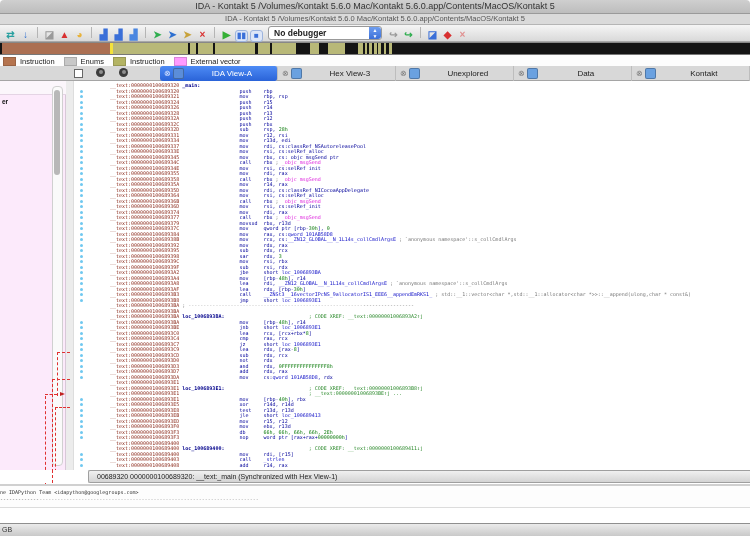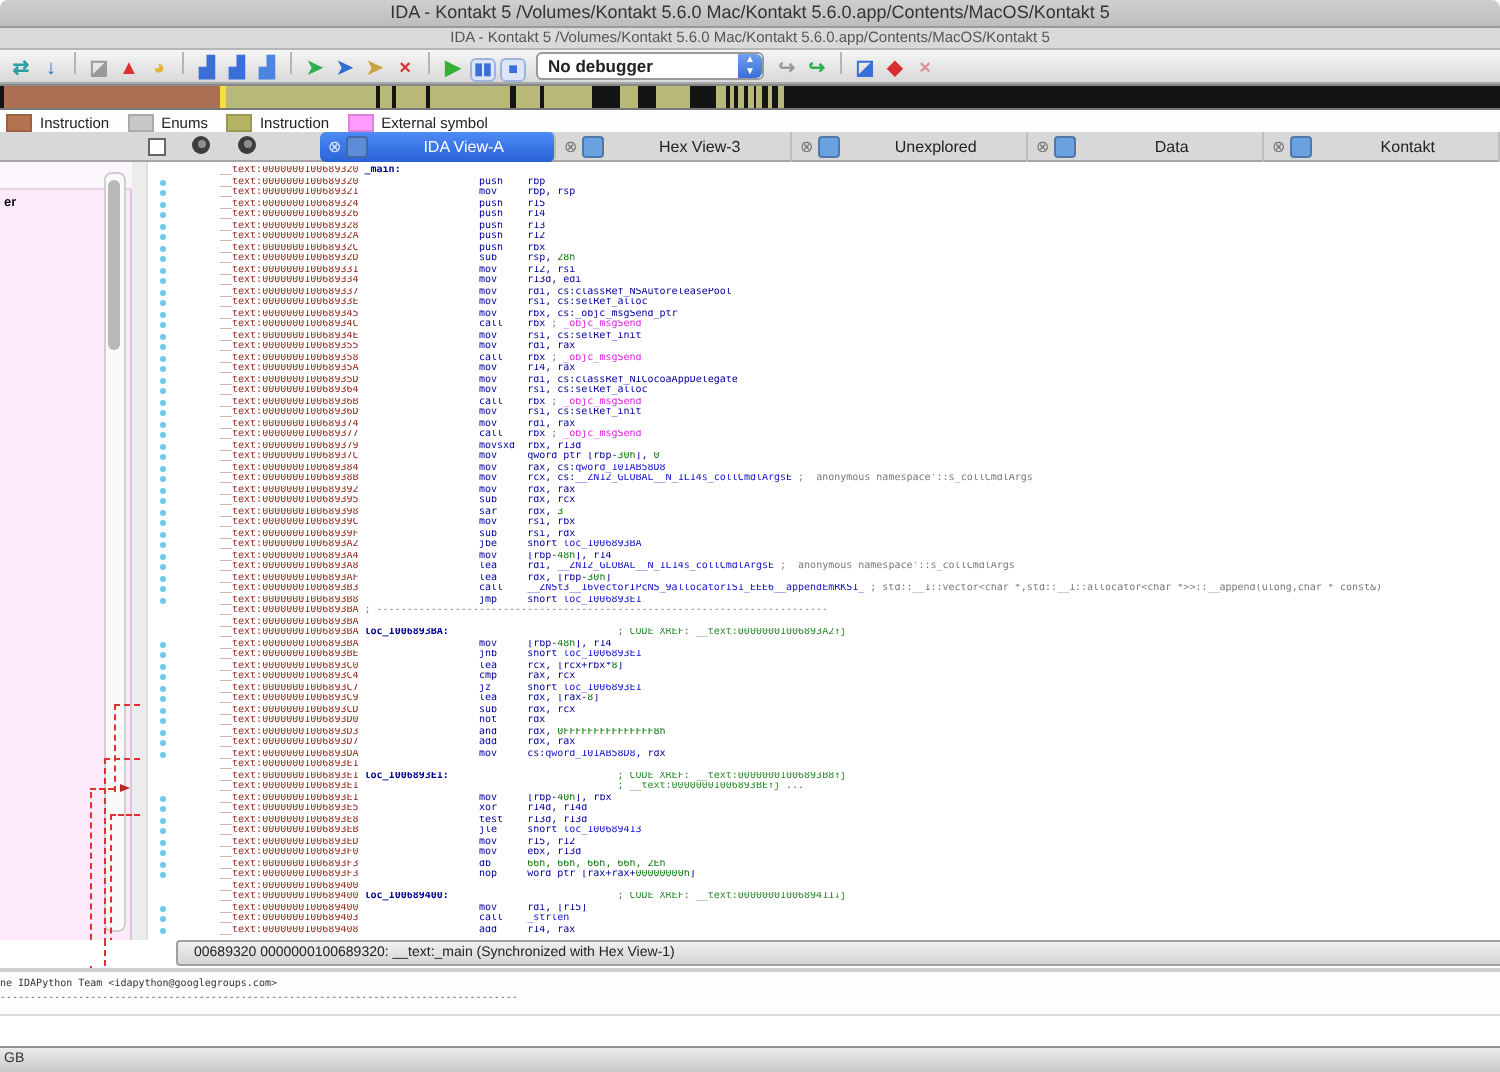--- a/index.html
+++ b/index.html
@@ -136,21 +136,21 @@
       <span class="li">
         <span class="sw" style="background: rgb(200, 200, 200);"></span>
         <span>Enums</span>
       </span>
       <span class="li">
         <span class="sw" style="background: rgb(180, 180, 100);"></span>
         <span>Instruction</span>
       </span>
       <span class="li">
         <span class="sw" style="background: rgb(255, 154, 255);"></span>
-        <span>External symbol</span>
+        <span>External vector</span>
       </span>
     </div>
 
   <div class="tabrow">
     <span class="paneicons">
       <span class="sqico"></span>
       <span class="cico" style="left:96px;">
           <i></i>
         </span>
       <span class="cico" style="left:119px;">

